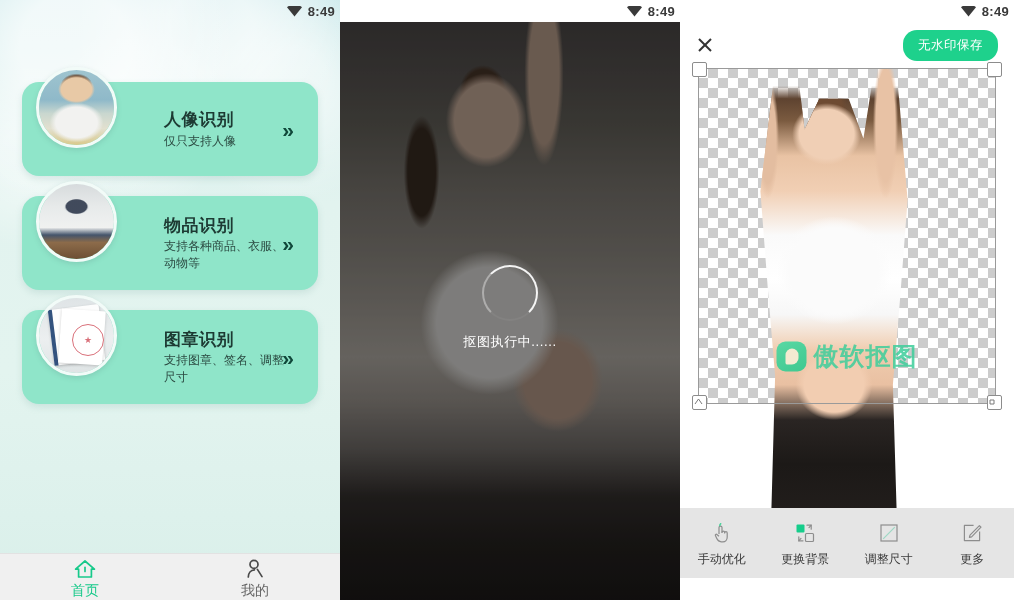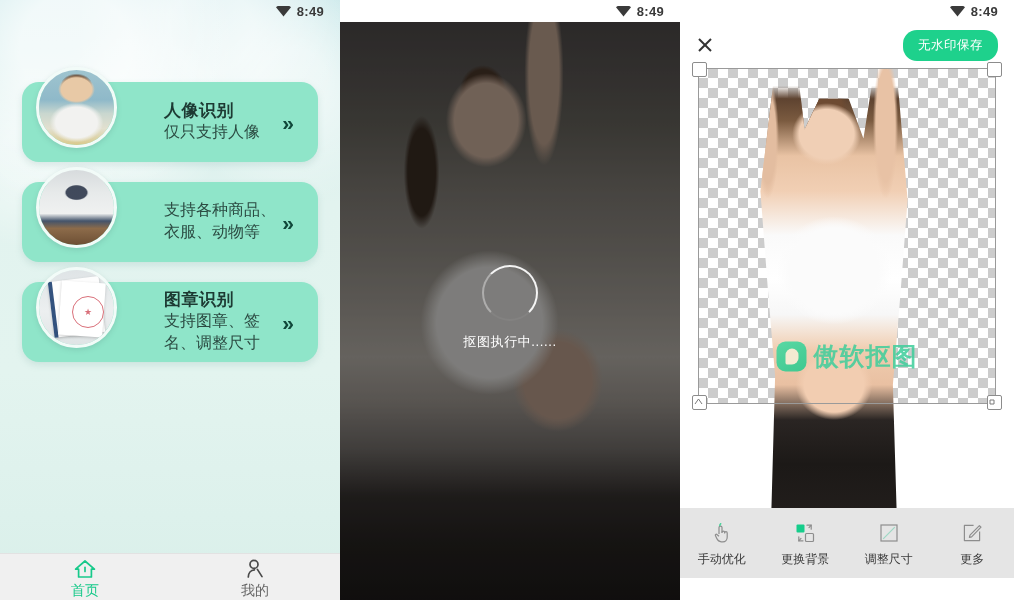--- a/index.html
+++ b/index.html
@@ -11,52 +11,52 @@
   .screens{display:flex;width:1014px;height:600px;}
   .panel{position:relative;overflow:hidden;height:600px;}
   .p1{width:340px;}
   .p2{width:340px;}
   .p3{width:334px;}
 
   
   .statusbar{
     position:absolute;top:0;left:0;right:0;height:22px;
     display:flex;align-items:center;justify-content:flex-end;
-    padding-right:16px;box-sizing:border-box;z-index:40;
+    padding-right:5px;box-sizing:border-box;z-index:40;
   }
   .sb-light{background:transparent;}
   .sb-white{background:#ffffff;}
   .sb-time{font-size:13px;color:#3a3a3a;font-weight:600;letter-spacing:.3px;margin-left:6px;}
   .wifi{width:15px;height:11px;position:relative;}
   .wifi svg{display:block;}
 
   
   .p1{
     background:
       radial-gradient(circle at 22% 8%, rgba(255,255,255,.75) 0 9%, rgba(255,255,255,0) 26%),
       radial-gradient(circle at 62% 5%, rgba(255,255,255,.6) 0 7%, rgba(255,255,255,0) 22%),
       radial-gradient(circle at 86% 14%, rgba(255,255,255,.55) 0 6%, rgba(255,255,255,0) 20%),
       radial-gradient(circle at 40% 20%, rgba(255,255,255,.5) 0 5%, rgba(255,255,255,0) 18%),
       radial-gradient(circle at 8% 26%, rgba(255,255,255,.45) 0 5%, rgba(255,255,255,0) 17%),
       linear-gradient(180deg,#c9e8ea 0%,#d6eeec 14%,#e2f3ef 34%,#e3f4ef 62%,#ddf1ec 86%,#d9efe9 100%);
   }
   .cards{position:absolute;top:82px;left:0;right:0;}
   .card{
-    position:relative;margin:0 22px 20px 22px;height:80px;
+    position:relative;margin:0 22px 20px 22px;height:94px;
     background:#8fe5c9;border-radius:17px;
     box-shadow:0 3px 7px rgba(120,170,160,.22);
   }
   .card-thumb{
     position:absolute;left:14px;top:-15px;width:81px;height:81px;border-radius:50%;
     border:3px solid #f2fbf8;box-sizing:border-box;overflow:hidden;
     box-shadow:0 2px 5px rgba(90,140,130,.25);
   }
   .card-text{position:absolute;left:142px;top:0;height:100%;display:flex;flex-direction:column;justify-content:center;}
   .card-title{font-size:17px;color:#1d3a33;font-weight:700;line-height:1.25;letter-spacing:.5px;}
-  .card-sub{font-size:16px;color:#2c4c43;line-height:1.35;margin-top:2px;max-width:120px;font-family:Liberation Mono, monospace;}
+  .card-sub{font-size:12px;color:#2c4c43;line-height:1.35;margin-top:2px;max-width:120px;}
   .card-arrow{
     position:absolute;right:24px;top:50%;transform:translateY(-50%);
     font-size:21px;color:#10483a;font-weight:700;line-height:1;
   }
 
   
   .th-portrait{
     width:100%;height:100%;
     background:
       radial-gradient(ellipse 34% 26% at 50% 26%, #e8c9a6 0 60%, rgba(232,201,166,0) 72%),
@@ -243,20 +243,21 @@
           <div class="card-sub">仅只支持人像</div>
         </div>
         <div class="card-arrow">»</div>
       </div>
 
       <div class="card">
         <div class="card-thumb">
           <div class="th-bag"></div>
         </div>
         <div class="card-text">
+          <div class="card-title">物品识别</div>
           <div class="card-sub">支持各种商品、衣服、动物等</div>
         </div>
         <div class="card-arrow">»</div>
       </div>
 
       <div class="card">
         <div class="card-thumb">
           <div class="th-stamp">
               <div class="th-seal"></div>
             </div>

